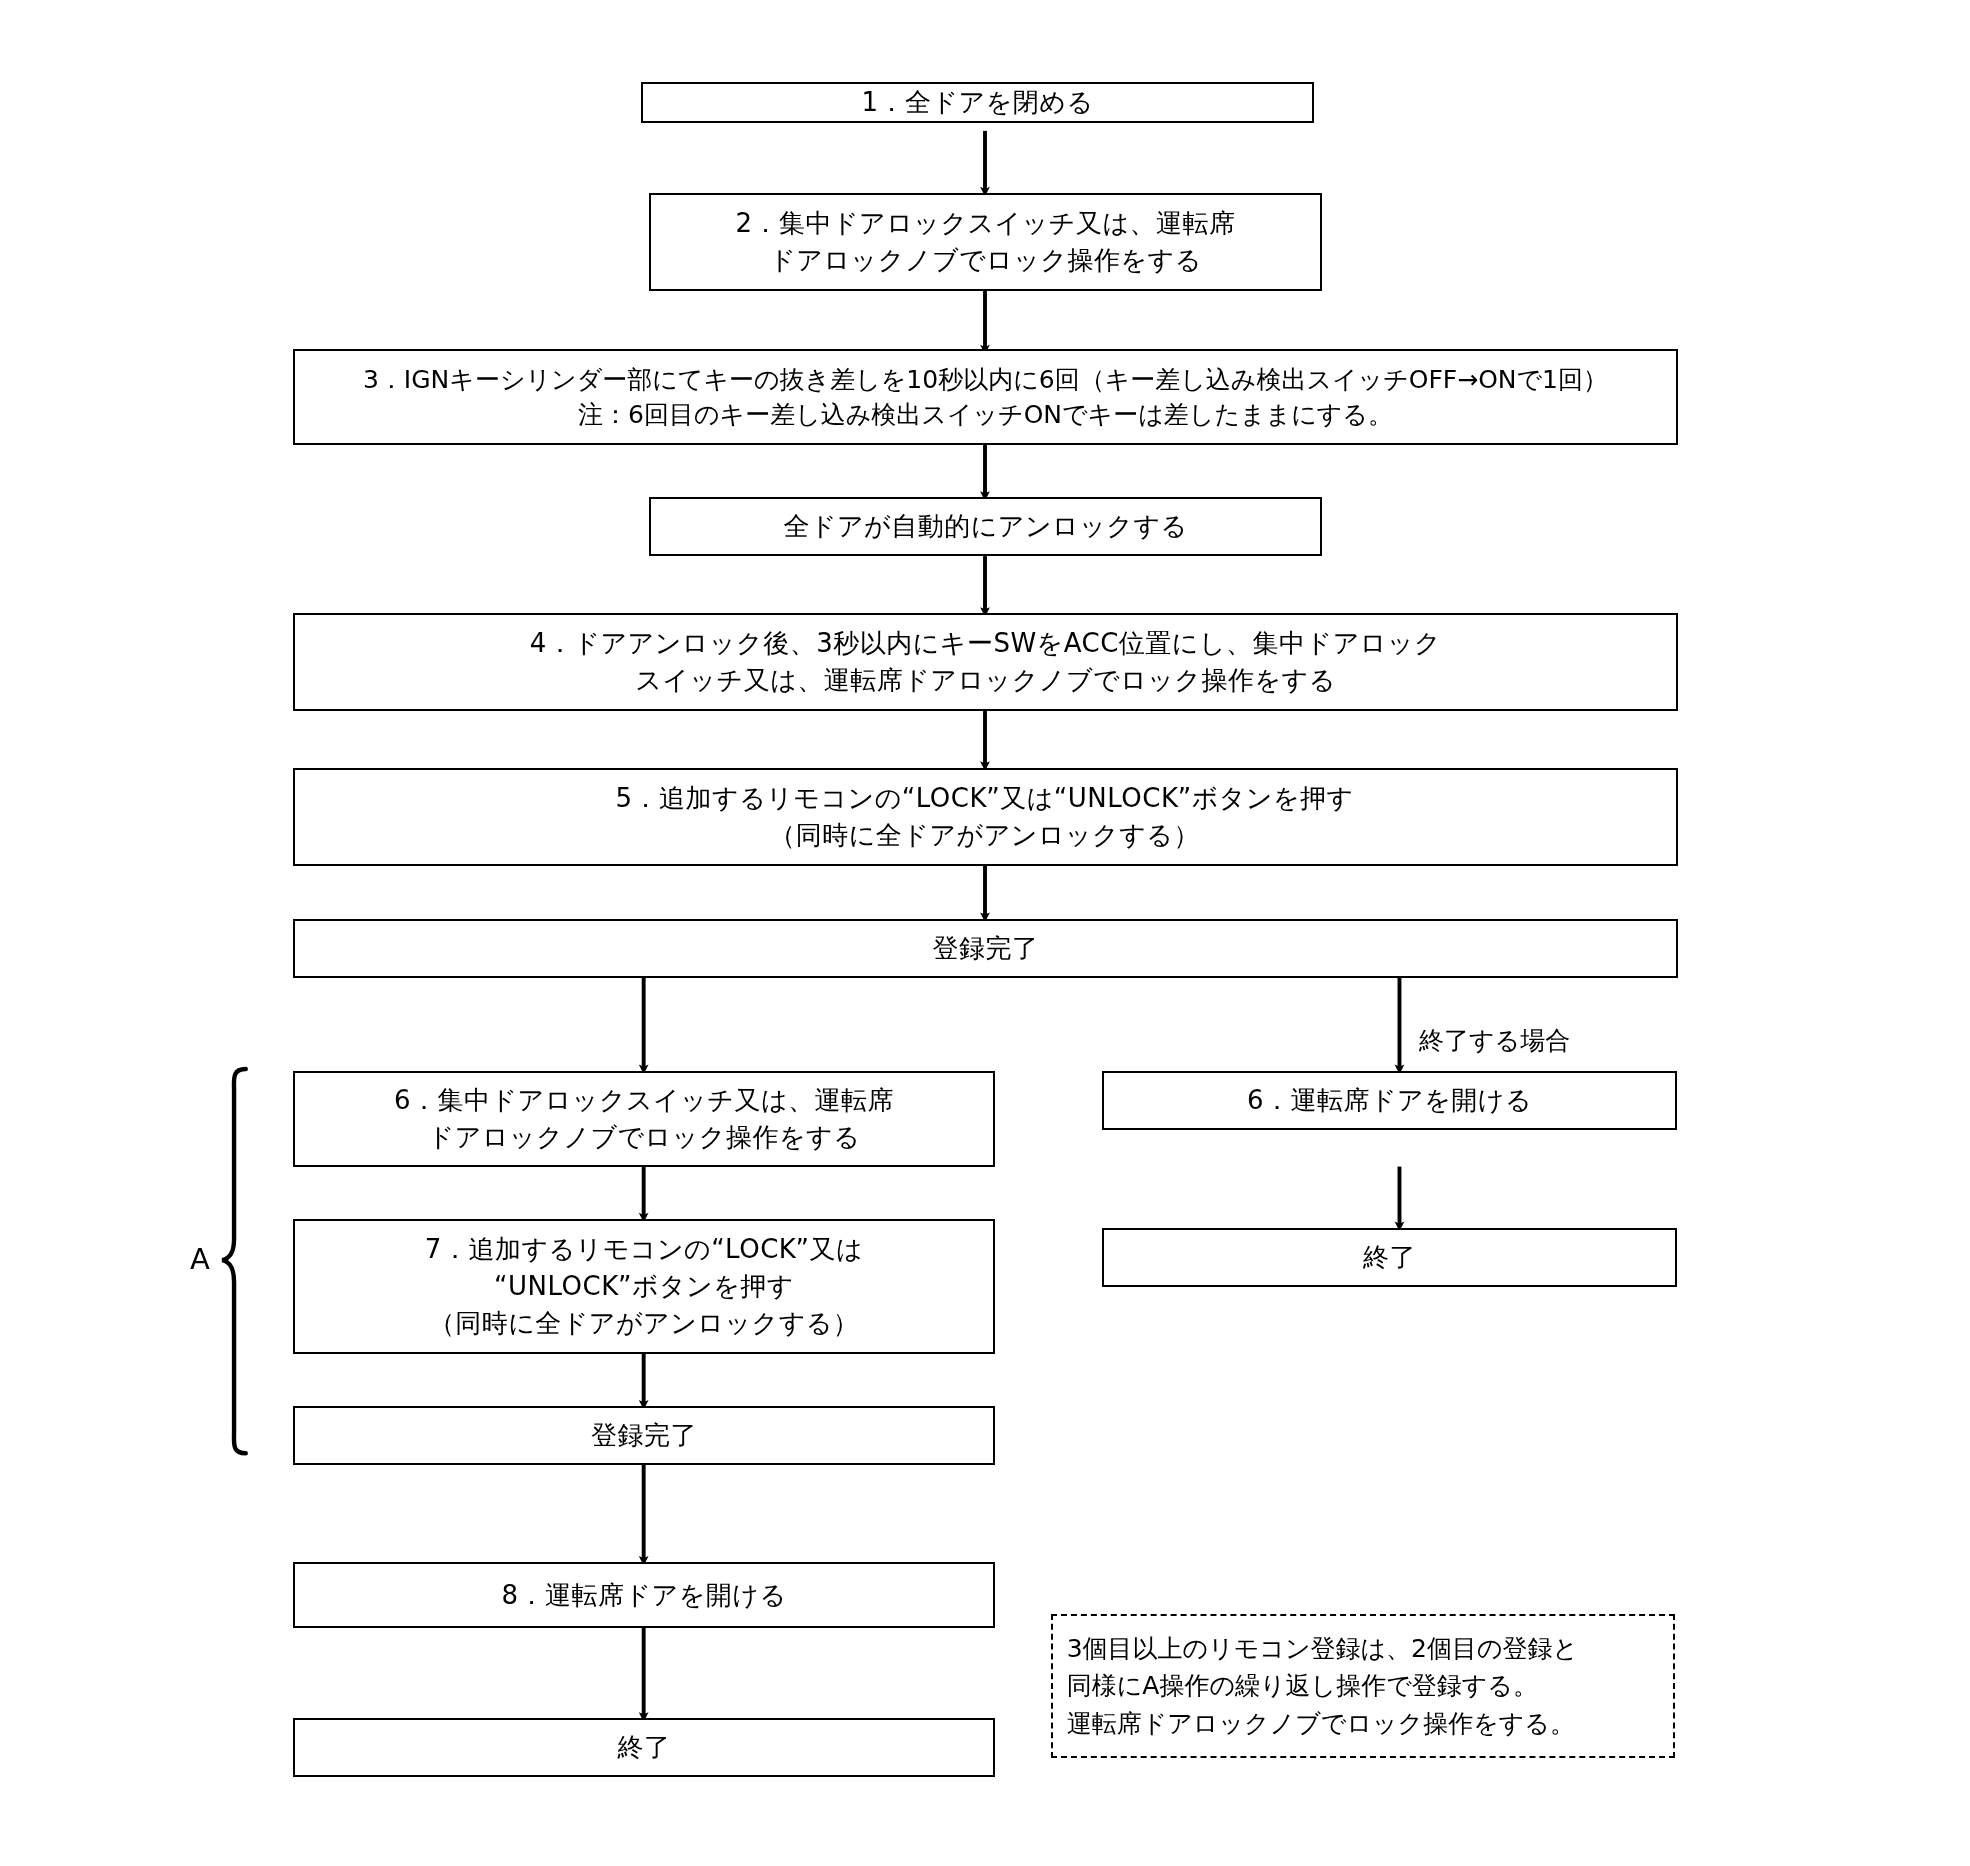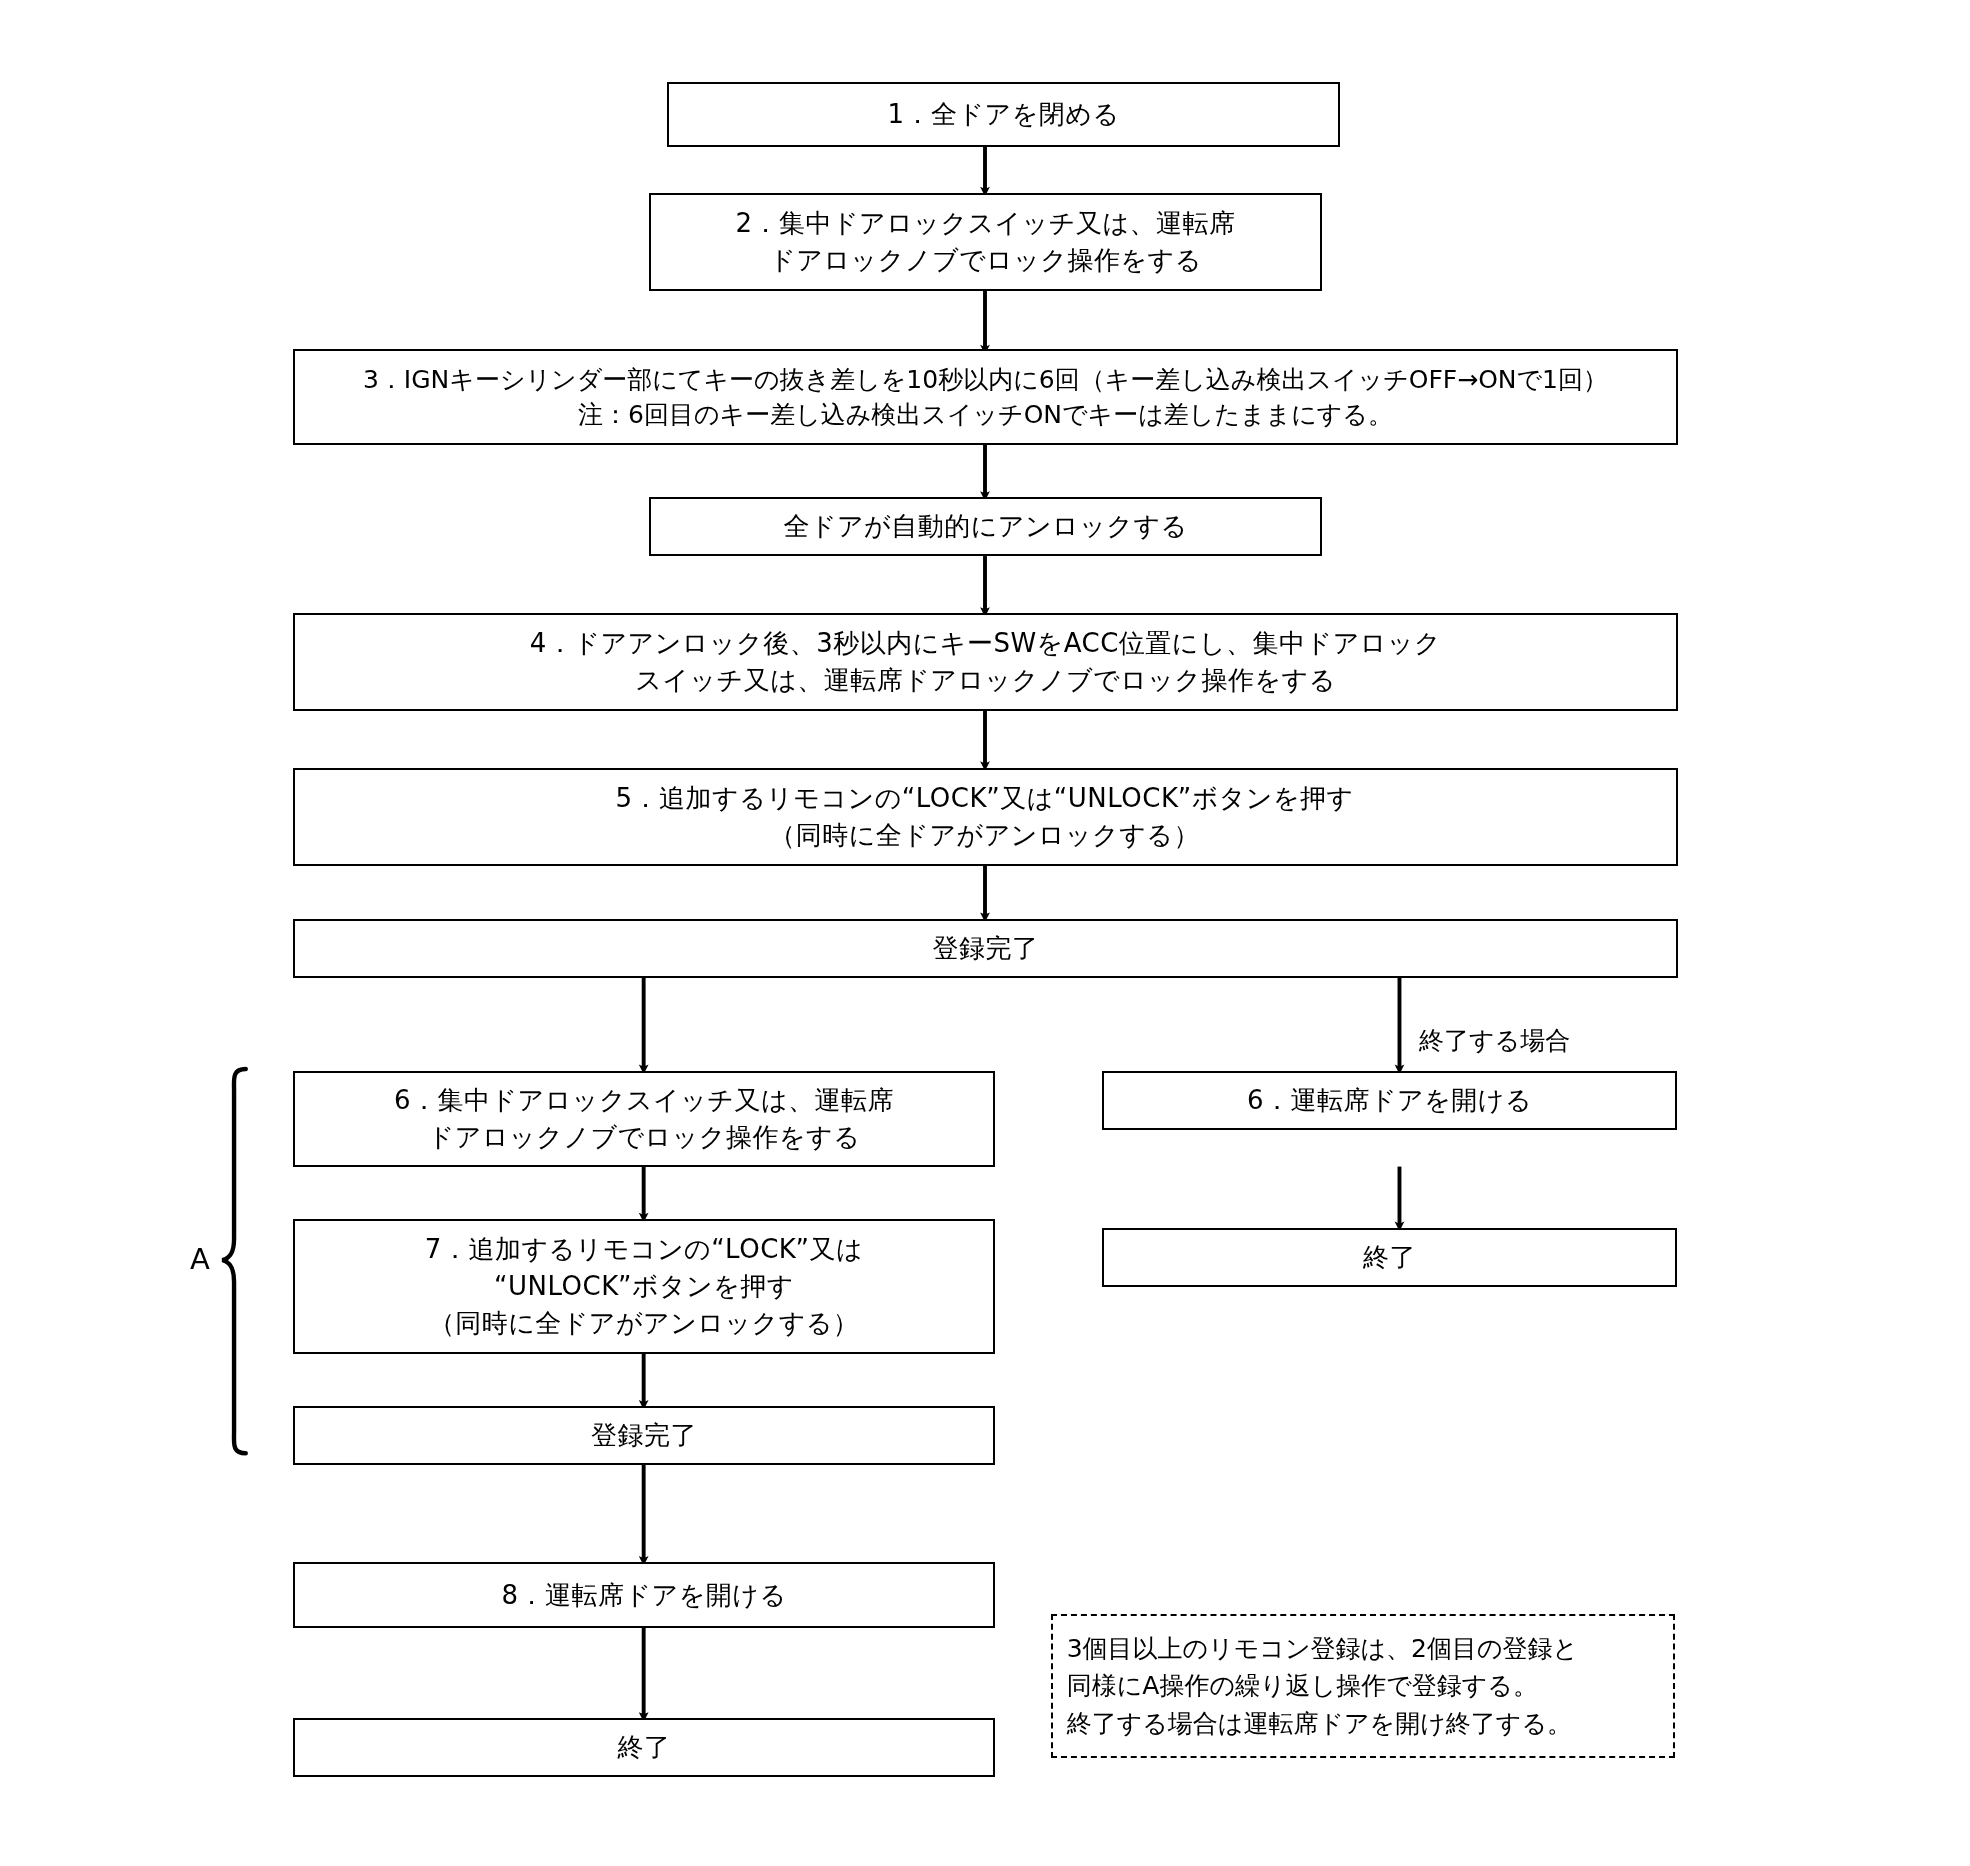--- a/index.html
+++ b/index.html
@@ -112,21 +112,21 @@
 
     <path d="M 252 1096
              C 238 1096, 240 1106, 240 1118
              L 240 1270
              C 240 1284, 236 1290, 228 1292
              C 236 1294, 240 1300, 240 1314
              L 240 1468
              C 240 1480, 238 1490, 252 1490" fill="none" stroke="#000000" stroke-width="4.5" stroke-linecap="round"></path>
   </svg>
 
-  <div class="node" style="left:667px; top:82px; width:673px; height:65px;">
+  <div class="node" style="left:641px; top:82px; width:673px; height:41px;">
     <span>1．全ドアを閉める</span>
   </div>
 
   <div class="node" style="left:649px; top:193px; width:673px; height:98px;">
     <span>2．集中ドアロックスイッチ又は、運転席
 ドアロックノブでロック操作をする</span>
   </div>
 
   <div class="node dense" style="left:293px; top:349px; width:1385px; height:96px;">
     <span>3．IGNキーシリンダー部にてキーの抜き差しを10秒以内に6回（キー差し込み検出スイッチOFF→ONで1回）
@@ -187,17 +187,17 @@
     <span>6．運転席ドアを開ける</span>
   </div>
 
   <div class="node" style="left:1102px; top:1228px; width:575px; height:59px;">
     <span>終了</span>
   </div>
 
   <div class="node-note" style="left:1051px; top:1614px; width:624px; height:144px;">
     <span>3個目以上のリモコン登録は、2個目の登録と
 同様にA操作の繰り返し操作で登録する。
-終了する場合は運転席ドアを開け終了する。</span>
+運転席ドアロックノブでロック操作をする。</span>
   </div>
 
 </div>
 
 
 </body></html>

